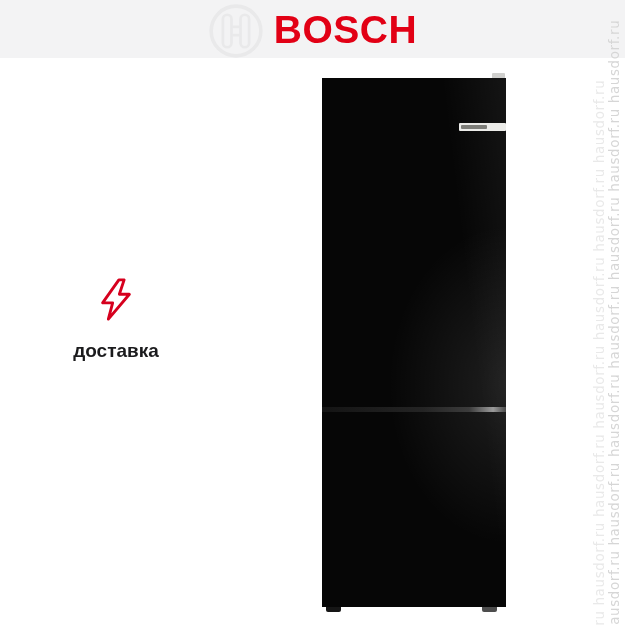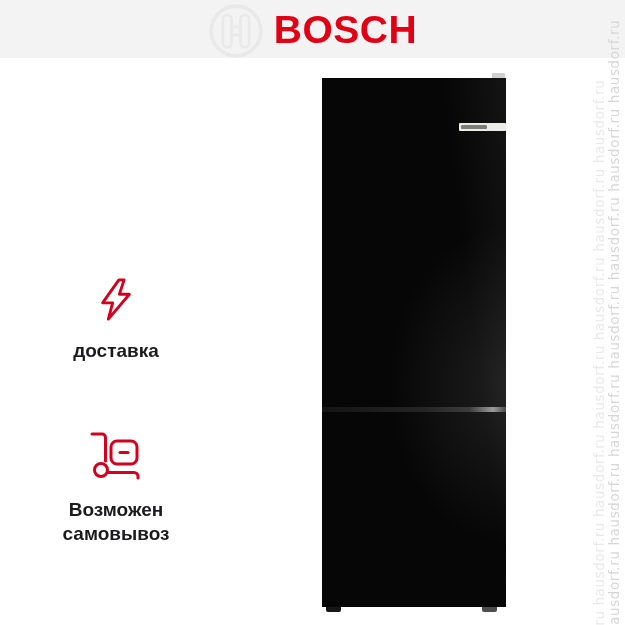--- a/index.html
+++ b/index.html
@@ -82,35 +82,20 @@
     <span class="icon">
       <svg width="44" height="48" viewBox="0 0 46 50" fill="none" stroke="#d6001e" stroke-width="3" stroke-linecap="round" stroke-linejoin="round" aria-hidden="true">
         <path d="M26 4 L9 28 H19.5 L15 45 L37 19 H26.5 L31.5 4 Z"></path>
       </svg>
     </span>
     <div class="label">
       <span>доставка</span>
     </div>
   </div>
 
-  <div class="feature f3">
-    <span class="icon">
-      <svg width="54" height="54" viewBox="0 0 54 54" fill="none" stroke="#d6001e" stroke-width="3" stroke-linecap="round" stroke-linejoin="round" aria-hidden="true">
-        <path d="M3 5 H13 A3.5 3.5 0 0 1 16.5 8.5 V32"></path>
-        <circle cx="12" cy="41" r="6.5"></circle>
-        <path d="M18.5 43.5 H45 A4 4 0 0 1 49 47.5 V49"></path>
-        <rect x="22" y="12" width="26" height="23" rx="6"></rect>
-        <path d="M31 23.5 H39"></path>
-      </svg>
-    </span>
-    <div class="label">
-      <span>Возможен</span>
-      <span>самовывоз</span>
-    </div>
-  </div>
 
   <div class="fridge">
     <div class="sheen"></div>
     <div class="hinge"></div>
     <div class="badge">
       <div class="badge-text"></div>
     </div>
     <div class="divider"></div>
     <div class="foot foot-left"></div>
     <div class="foot foot-right"></div>

